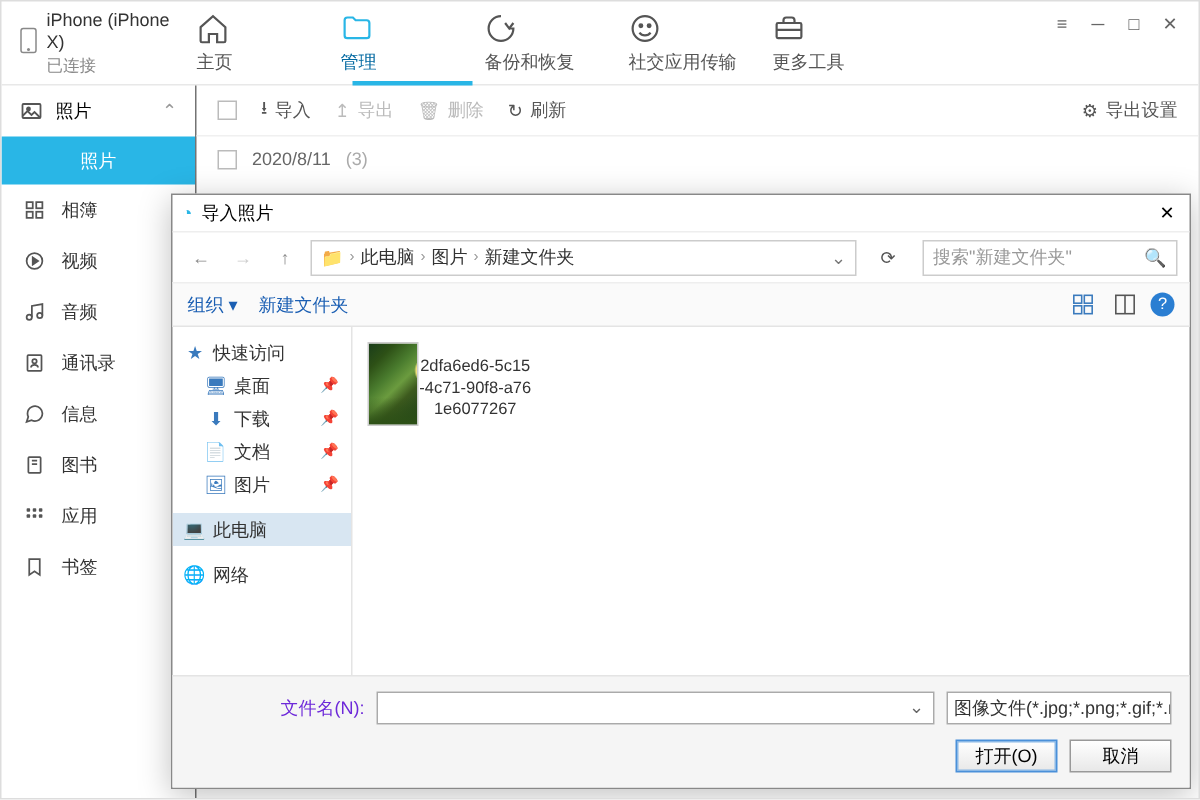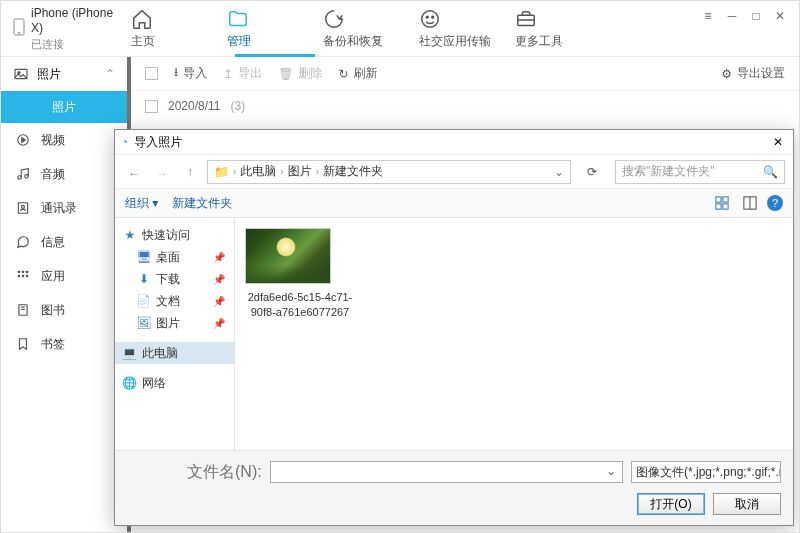--- a/index.html
+++ b/index.html
@@ -10,21 +10,21 @@
 .device-name{font-size:12px;color:#333}
 .device-status{font-size:11px;color:#888}
 .topnav{flex:1;display:flex}
 .topnav-item{width:96px;display:flex;flex-direction:column;justify-content:center;gap:3px;cursor:pointer;color:#555;position:relative}
 .topnav-item.active{color:#0369a1}
 .topnav-item.active::after{content:"";position:absolute;bottom:-1px;left:8px;right:8px;height:3px;background:#29b6e6}
 .topnav-icon{width:22px;height:22px;display:flex;align-items:center;justify-content:center}
 .winbtns{display:flex;align-items:flex-start;gap:10px;padding:8px 12px}
 .winbtn{width:14px;height:14px;display:flex;align-items:center;justify-content:center;cursor:pointer;color:#666}
 .main{display:flex;height:calc(100% - 56px)}
-.sidebar{width:130px;border-right:4px solid #737373}
+.sidebar{width:130px;border-right:1px solid #737373}
 .cat-header{height:34px;display:flex;align-items:center;justify-content:space-between;padding:0 12px;cursor:pointer}
 .cat-header-left{display:flex;align-items:center;gap:8px}
 .cat-tab{height:32px;background:#29b6e6;color:#fff;display:flex;align-items:center;justify-content:center;font-size:13px}
 .side-item{height:34px;display:flex;align-items:center;gap:10px;padding:0 14px;cursor:pointer;color:#333}
 .side-icon{width:16px;height:16px;display:flex;align-items:center;justify-content:center}
 .content{flex:1;display:flex;flex-direction:column}
 .toolbar{height:34px;display:flex;align-items:center;justify-content:space-between;padding:0 14px;color:#555;border-bottom:1px solid #f0f0f0}
 .tb-left{display:flex;align-items:center;gap:16px}
 .tb-item{display:flex;align-items:center;gap:5px;cursor:pointer}
 .tb-item.disabled{color:#bbb}
@@ -50,28 +50,28 @@
 .view-btn{width:22px;height:22px;border:1px solid transparent;display:flex;align-items:center;justify-content:center;cursor:pointer;color:#555}
 .help-btn{width:16px;height:16px;border-radius:50%;background:#2a7ed2;color:#fff;display:flex;align-items:center;justify-content:center;font-size:11px;cursor:pointer}
 .dlg-body{flex:1;display:flex;overflow:hidden}
 .tree{width:120px;border-right:1px solid #e4e4e4;padding:6px 0;overflow:auto}
 .tree-item{height:22px;display:flex;align-items:center;gap:5px;padding:0 8px;cursor:pointer;font-size:12px;color:#333}
 .tree-item.sub{padding-left:22px}
 .tree-item.selected{background:#d8e6f2}
 .tree-icon{width:14px;height:14px;display:flex;align-items:center;justify-content:center}
 .pin{margin-left:auto;color:#999;font-size:10px}
 .files{flex:1;padding:10px;display:flex;align-items:flex-start}
-.file-item{width:110px;display:flex;flex-direction:column;cursor:pointer}
+.file-item{width:110px;display:flex;flex-direction:row;align-items:center;cursor:pointer}
 .thumb{width:86px;height:56px;background:linear-gradient(135deg,#1a3d1a 0%,#2d5016 20%,#4a7c2e 40%,#6b9b3f 55%,#3d5a1e 70%,#1a3d1a 100%);border:1px solid #ccc;position:relative;overflow:hidden}
 .thumb::before{content:"";position:absolute;top:8px;left:30px;width:20px;height:20px;background:radial-gradient(circle,#fff8d0 0%,#f0e080 60%,transparent 70%);border-radius:50%}
 .thumb::after{content:"";position:absolute;bottom:0;left:0;right:0;height:18px;background:linear-gradient(0deg,#2d5016 0%,transparent 100%)}
 .file-name{margin-top:6px;text-align:center;font-size:11px;line-height:1.35;color:#333;word-break:break-all}
 .dlg-footer{border-top:1px solid #e4e4e4;padding:10px 12px;display:flex;flex-direction:column;gap:10px;background:#f5f5f5}
 .fn-row{display:flex;align-items:center;gap:8px}
-.fn-label{font-size:16px;color:#737373;white-space:nowrap;padding-left:60px}
+.fn-label{font-size:12px;color:#6d28d9;white-space:nowrap;padding-left:60px}
 .fn-input{flex:1;height:22px;border:1px solid #aaa;background:#fff;padding:0 4px;position:relative}
 .fn-input::after{content:"⌄";position:absolute;right:6px;top:2px;color:#666}
 .filter{width:150px;height:22px;border:1px solid #aaa;background:#fff;display:flex;align-items:center;padding:0 4px;font-size:11px;color:#333;overflow:hidden;white-space:nowrap}
 .btn-row{display:flex;justify-content:flex-end;gap:8px}
 .btn{width:68px;height:22px;border:1px solid #999;background:linear-gradient(#fff,#e8e8e8);display:flex;align-items:center;justify-content:center;cursor:pointer;font-size:12px}
 .btn.primary{border:1px solid #4a90d9;box-shadow:0 0 0 1px #8ab8e6 inset}
 </style>
 </head>
 <body>
 
@@ -155,20 +155,31 @@
         <span>照片</span>
       </div>
       <span style="color:#999">⌃</span>
     </div>
     <div class="cat-tab">
         <span>照片</span>
       </div>
     <div class="side-item">
       <span class="side-icon">
           <svg width="14" height="14" viewBox="0 0 24 24" fill="none" stroke="#555" stroke-width="2">
+            <rect x="3" y="3" width="7" height="7"></rect>
+            <rect x="14" y="3" width="7" height="7"></rect>
+            <rect x="3" y="14" width="7" height="7"></rect>
+            <rect x="14" y="14" width="7" height="7"></rect>
+          </svg>
+        </span>
+      <span>相簿</span>
+    </div>
+    <div class="side-item">
+      <span class="side-icon">
+          <svg width="14" height="14" viewBox="0 0 24 24" fill="none" stroke="#555" stroke-width="2">
             <circle cx="12" cy="12" r="9"></circle>
             <path d="M10 8l6 4-6 4z" fill="#555"></path>
           </svg>
         </span>
       <span>视频</span>
     </div>
     <div class="side-item">
       <span class="side-icon">
           <svg width="14" height="14" viewBox="0 0 24 24" fill="none" stroke="#555" stroke-width="2">
             <path d="M9 18V5l12-2v13"></path>
@@ -188,43 +199,43 @@
         </span>
       <span>通讯录</span>
     </div>
     <div class="side-item">
       <span class="side-icon">
           <svg width="14" height="14" viewBox="0 0 24 24" fill="none" stroke="#555" stroke-width="2">
             <path d="M21 11.5a8.38 8.38 0 01-.9 3.8 8.5 8.5 0 01-7.6 4.7 8.38 8.38 0 01-3.8-.9L3 21l1.9-5.7a8.38 8.38 0 01-.9-3.8 8.5 8.5 0 014.7-7.6 8.38 8.38 0 013.8-.9h.5a8.48 8.48 0 018 8v.5z"></path>
           </svg>
         </span>
       <span>信息</span>
+    </div>
+    <div class="side-item">
+      <span class="side-icon">
+          <svg width="14" height="14" viewBox="0 0 24 24" fill="none" stroke="#555" stroke-width="2">
+            <rect x="5" y="3" width="14" height="18" rx="1"></rect>
+            <line x1="9" y1="7" x2="15" y2="7"></line>
+            <line x1="9" y1="11" x2="15" y2="11"></line>
+          </svg>
+        </span>
+      <span>图书</span>
     </div>
     <div class="side-item">
       <span class="side-icon">
           <svg width="14" height="14" viewBox="0 0 24 24" fill="#555">
             <rect x="3" y="3" width="4" height="4" rx="1"></rect>
             <rect x="10" y="3" width="4" height="4" rx="1"></rect>
             <rect x="17" y="3" width="4" height="4" rx="1"></rect>
             <rect x="3" y="10" width="4" height="4" rx="1"></rect>
             <rect x="10" y="10" width="4" height="4" rx="1"></rect>
             <rect x="17" y="10" width="4" height="4" rx="1"></rect>
           </svg>
         </span>
       <span>应用</span>
-    </div>
-    <div class="side-item">
-      <span class="side-icon">
-          <svg width="14" height="14" viewBox="0 0 24 24" fill="none" stroke="#555" stroke-width="2">
-            <rect x="5" y="3" width="14" height="18" rx="1"></rect>
-            <line x1="9" y1="7" x2="15" y2="7"></line>
-            <line x1="9" y1="11" x2="15" y2="11"></line>
-          </svg>
-        </span>
-      <span>图书</span>
     </div>
     <div class="side-item">
       <span class="side-icon">
           <svg width="14" height="14" viewBox="0 0 24 24" fill="none" stroke="#555" stroke-width="2">
             <path d="M6 3h12v18l-6-4-6 4z"></path>
           </svg>
         </span>
       <span>书签</span>
     </div>
   </div>

